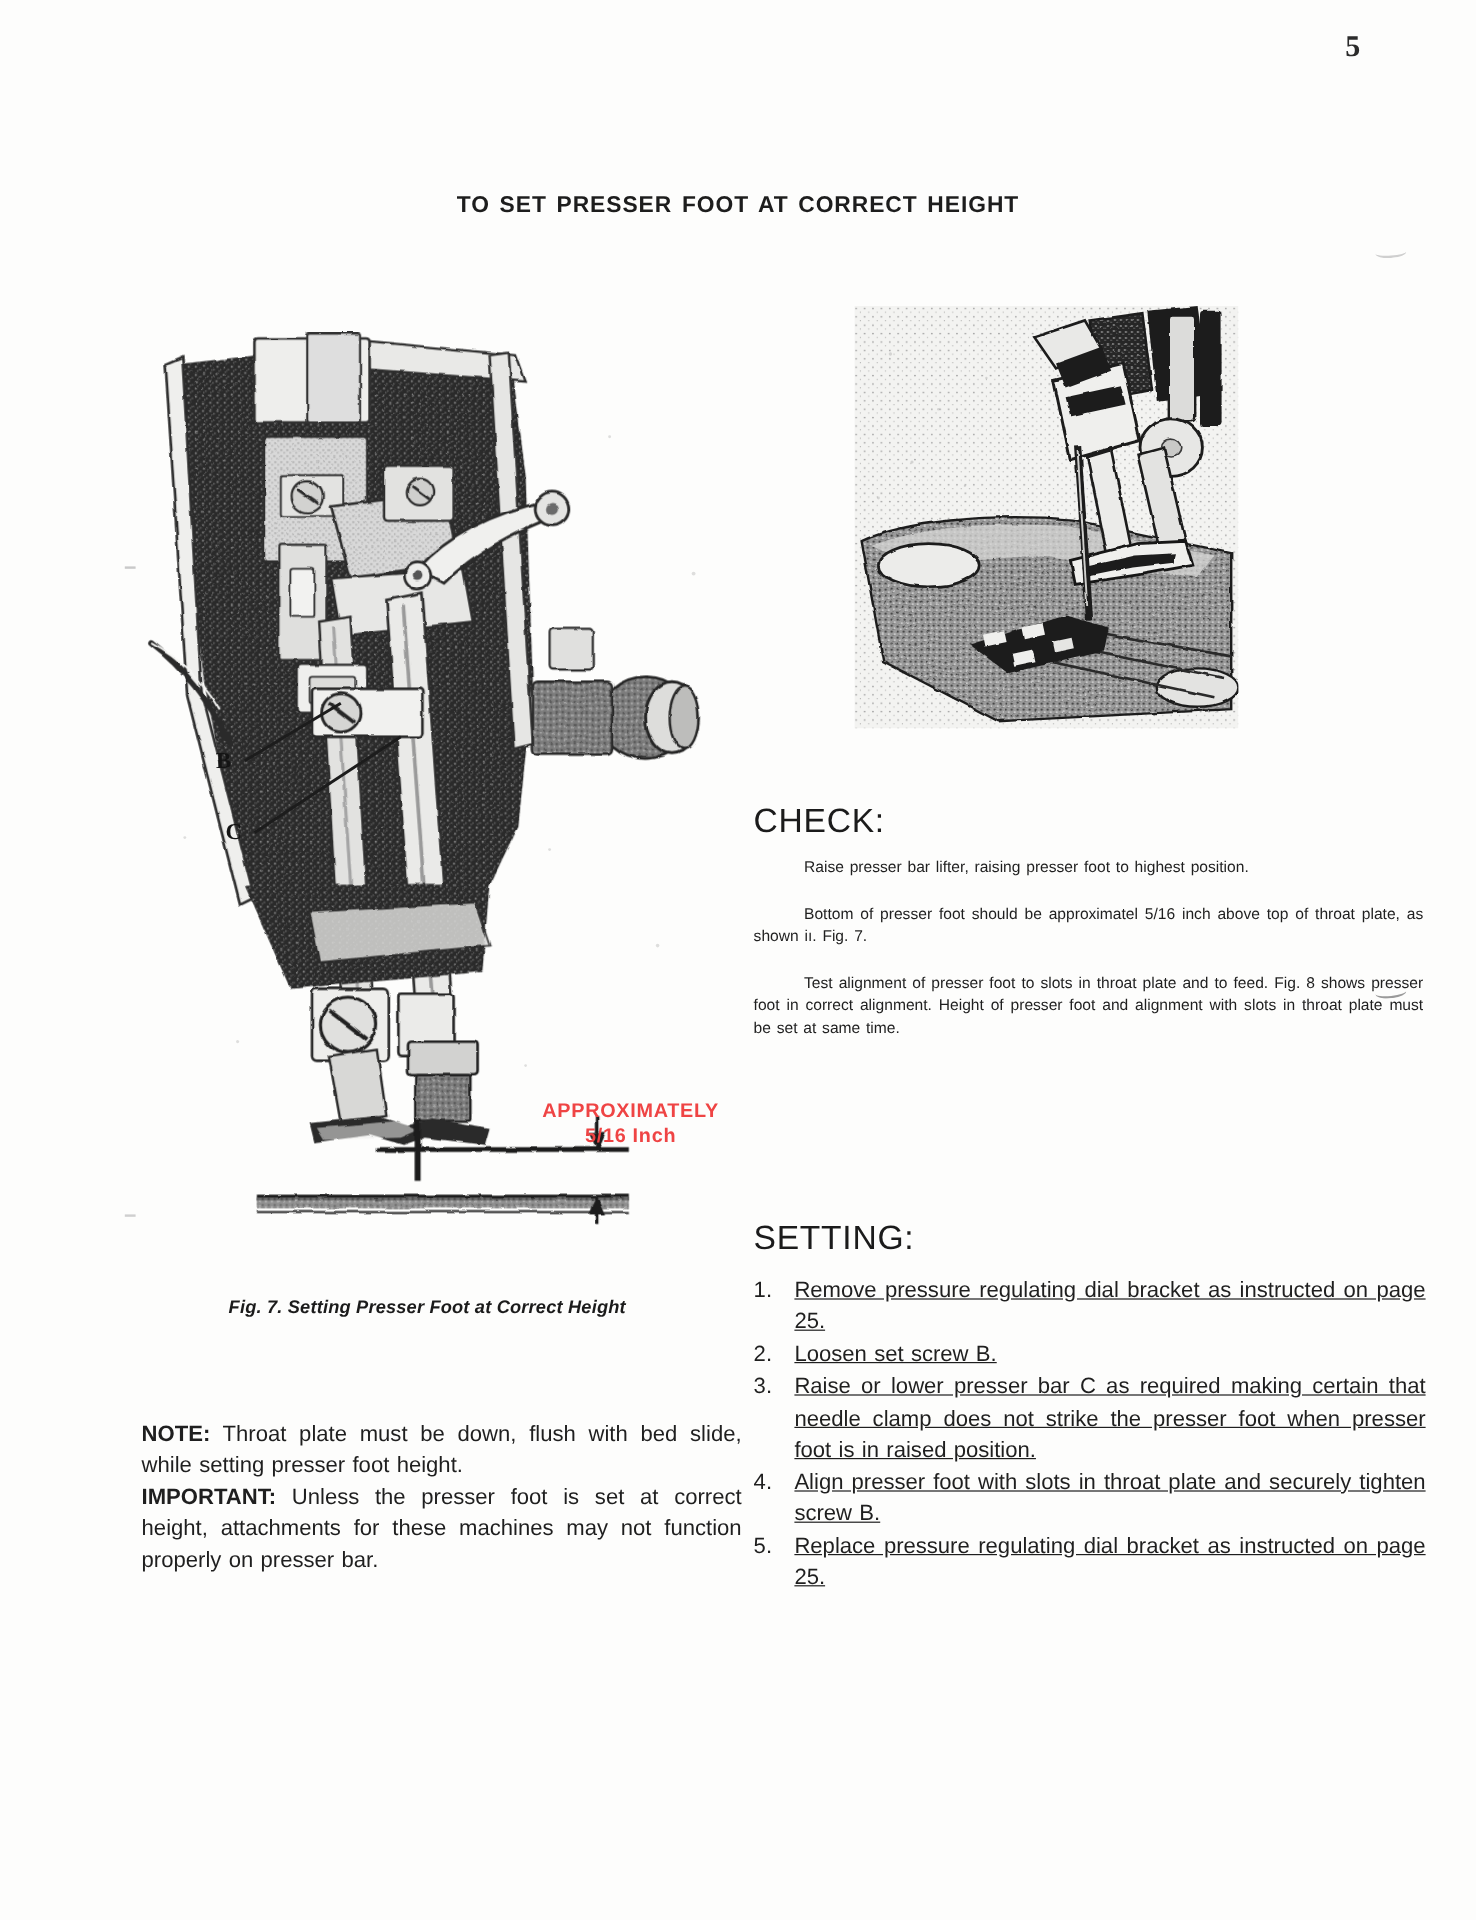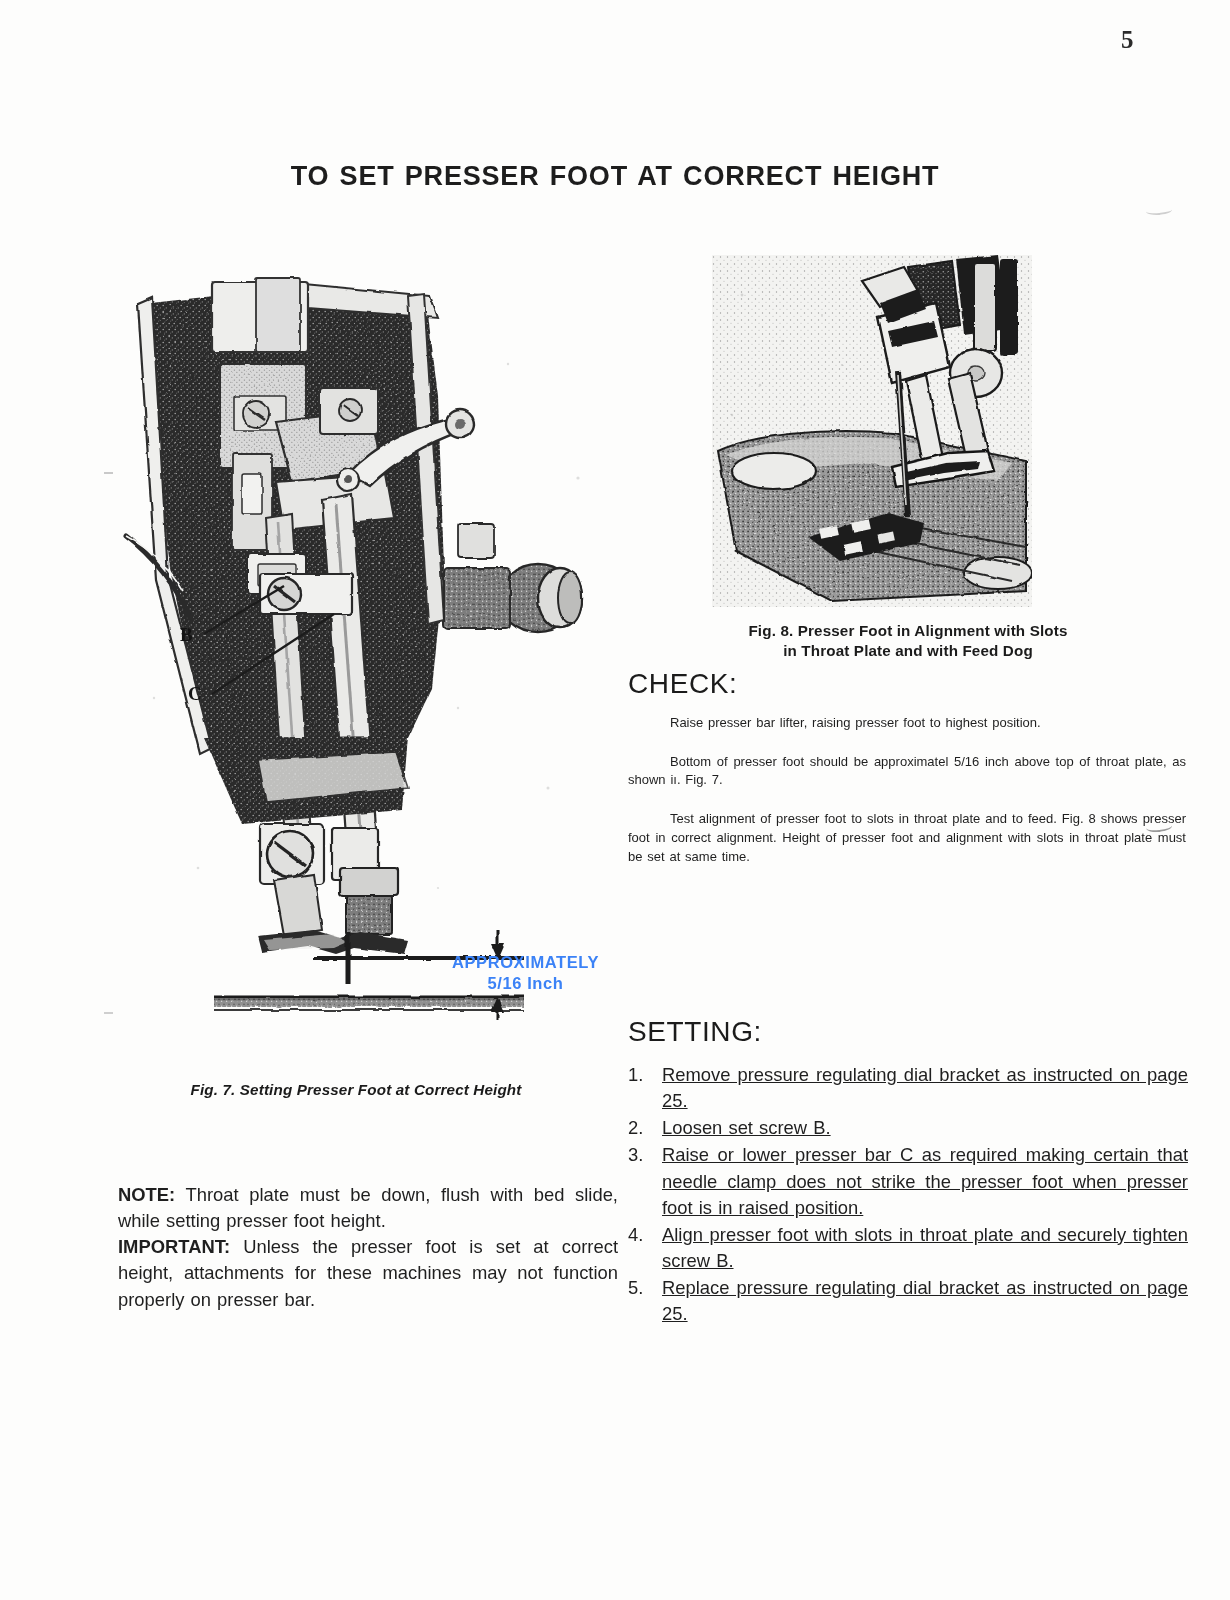--- a/index.html
+++ b/index.html
@@ -34,21 +34,21 @@
     letter-spacing: 0.5px;
   }
 
   
   .page-title {
     position: absolute;
     top: 161px;
     left: 0;
     width: 1230px;
     text-align: center;
-    font-size: 27px;
+    font-size: 19px;
     font-weight: 600;
     letter-spacing: 0.8px;
     color: #1d1d1d;
     word-spacing: 2px;
   }
 
   
   .fig7-wrap {
     position: absolute;
     left: 108px;
@@ -153,24 +153,23 @@
   .note-label { font-weight: 700; }
 
   
   .fig7-svg, .fig8-svg { display: block; }
 
   .annot {
     position: absolute;
     font-size: 16.5px;
     font-weight: 700;
     letter-spacing: 0.6px;
-    color: #3b82f6;
+    color: #ef4444;
     text-align: center;
     line-height: 1.30;
-    margin-top: 36px;
   }
   .annot-approx { left: 330px; top: 648px; width: 175px; }
 
   .label-bc {
     position: absolute;
     font-family: "Liberation Serif", serif;
     font-size: 19px;
     font-weight: 700;
     color: #141414;
   }
@@ -434,24 +433,20 @@
           <circle cx="110" cy="60" r="1" fill="#6a6a6a"></circle>
         <circle cx="20" cy="160" r="1.2" fill="#6a6a6a"></circle>
           <circle cx="92" cy="150" r="0.9" fill="#6a6a6a"></circle>
         <circle cx="130" cy="110" r="1.1" fill="#6a6a6a"></circle>
           <circle cx="56" cy="300" r="1.3" fill="#3a3a3a"></circle>
         <circle cx="250" cy="260" r="1.2" fill="#3a3a3a"></circle>
       </g>
     </svg>
   </div>
 
-  <div class="fig-caption fig8-caption">
-    <div>Fig. 8. Presser Foot in Alignment with Slots</div>
-    <div>in Throat Plate and with Feed Dog</div>
-  </div>
 
   <div class="check-block">
     <div class="section-head">CHECK:</div>
     <p class="para">Raise presser bar lifter, raising presser foot to highest position.</p>
     <p class="para">Bottom of presser foot should be approximatel 5/16 inch above top of throat plate, as shown iı. Fig. 7.</p>
     <p class="para last">Test alignment of presser foot to slots in throat plate and to feed. Fig. 8 shows presser foot in correct alignment. Height of presser foot and alignment with slots in throat plate must be set at same time.</p>
   </div>
 
   <div class="setting-block">
     <div class="section-head">SETTING:</div>

